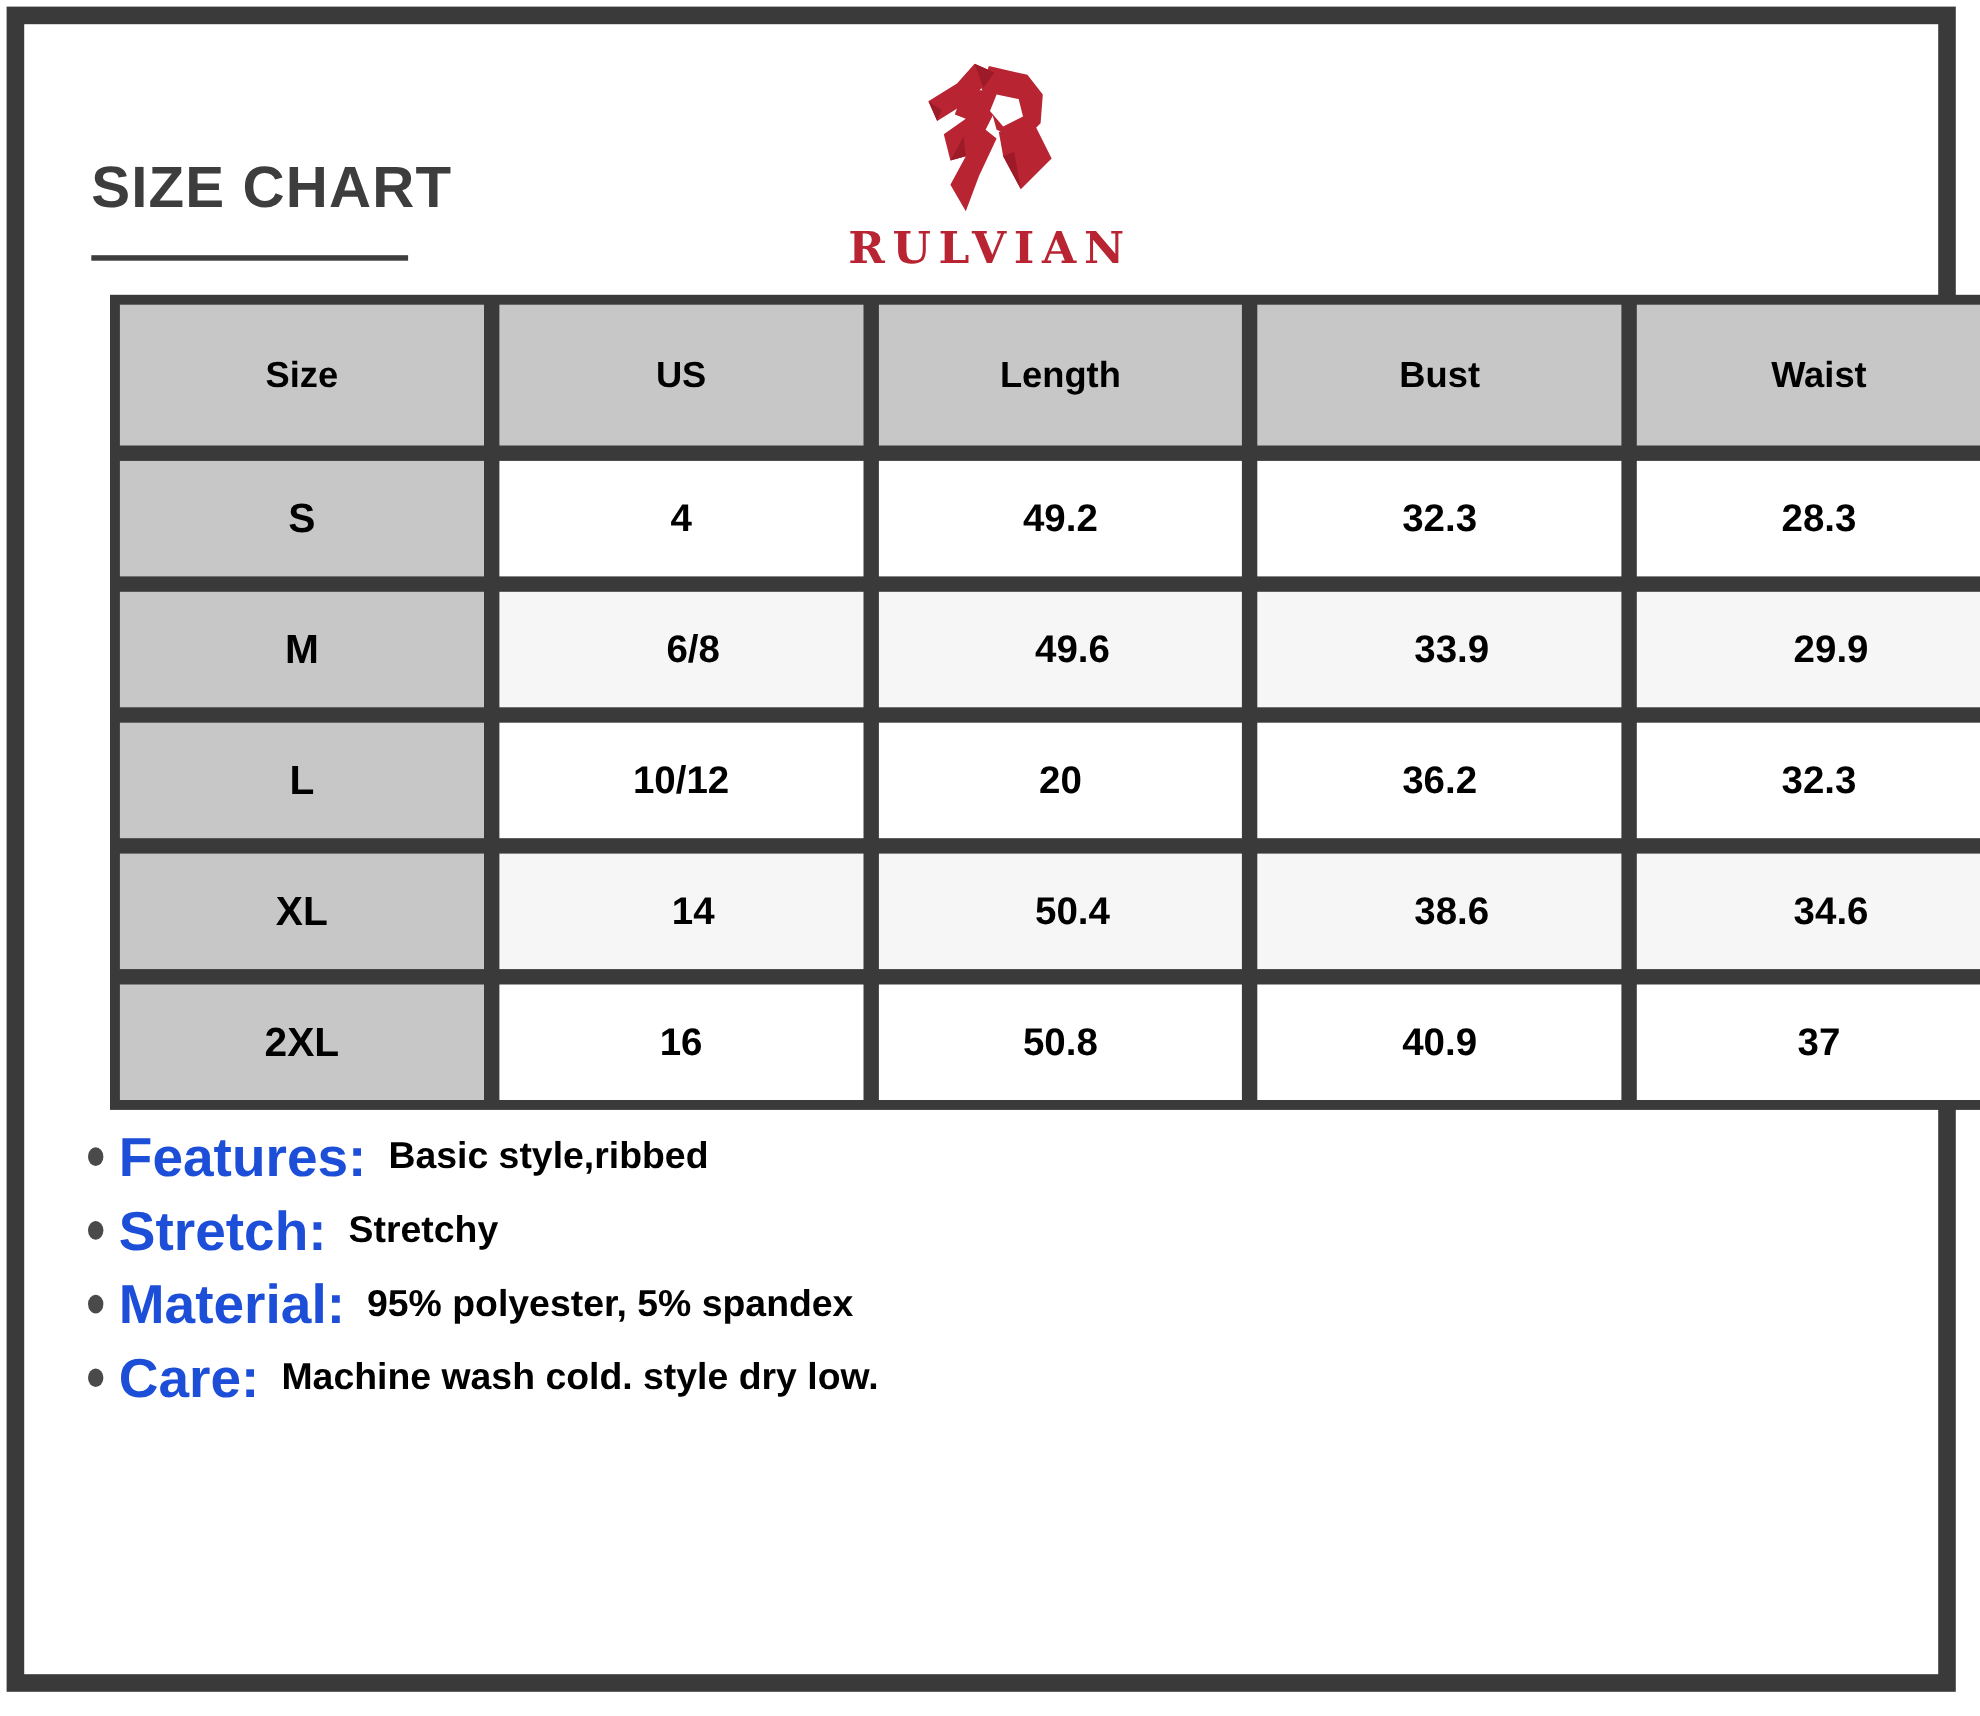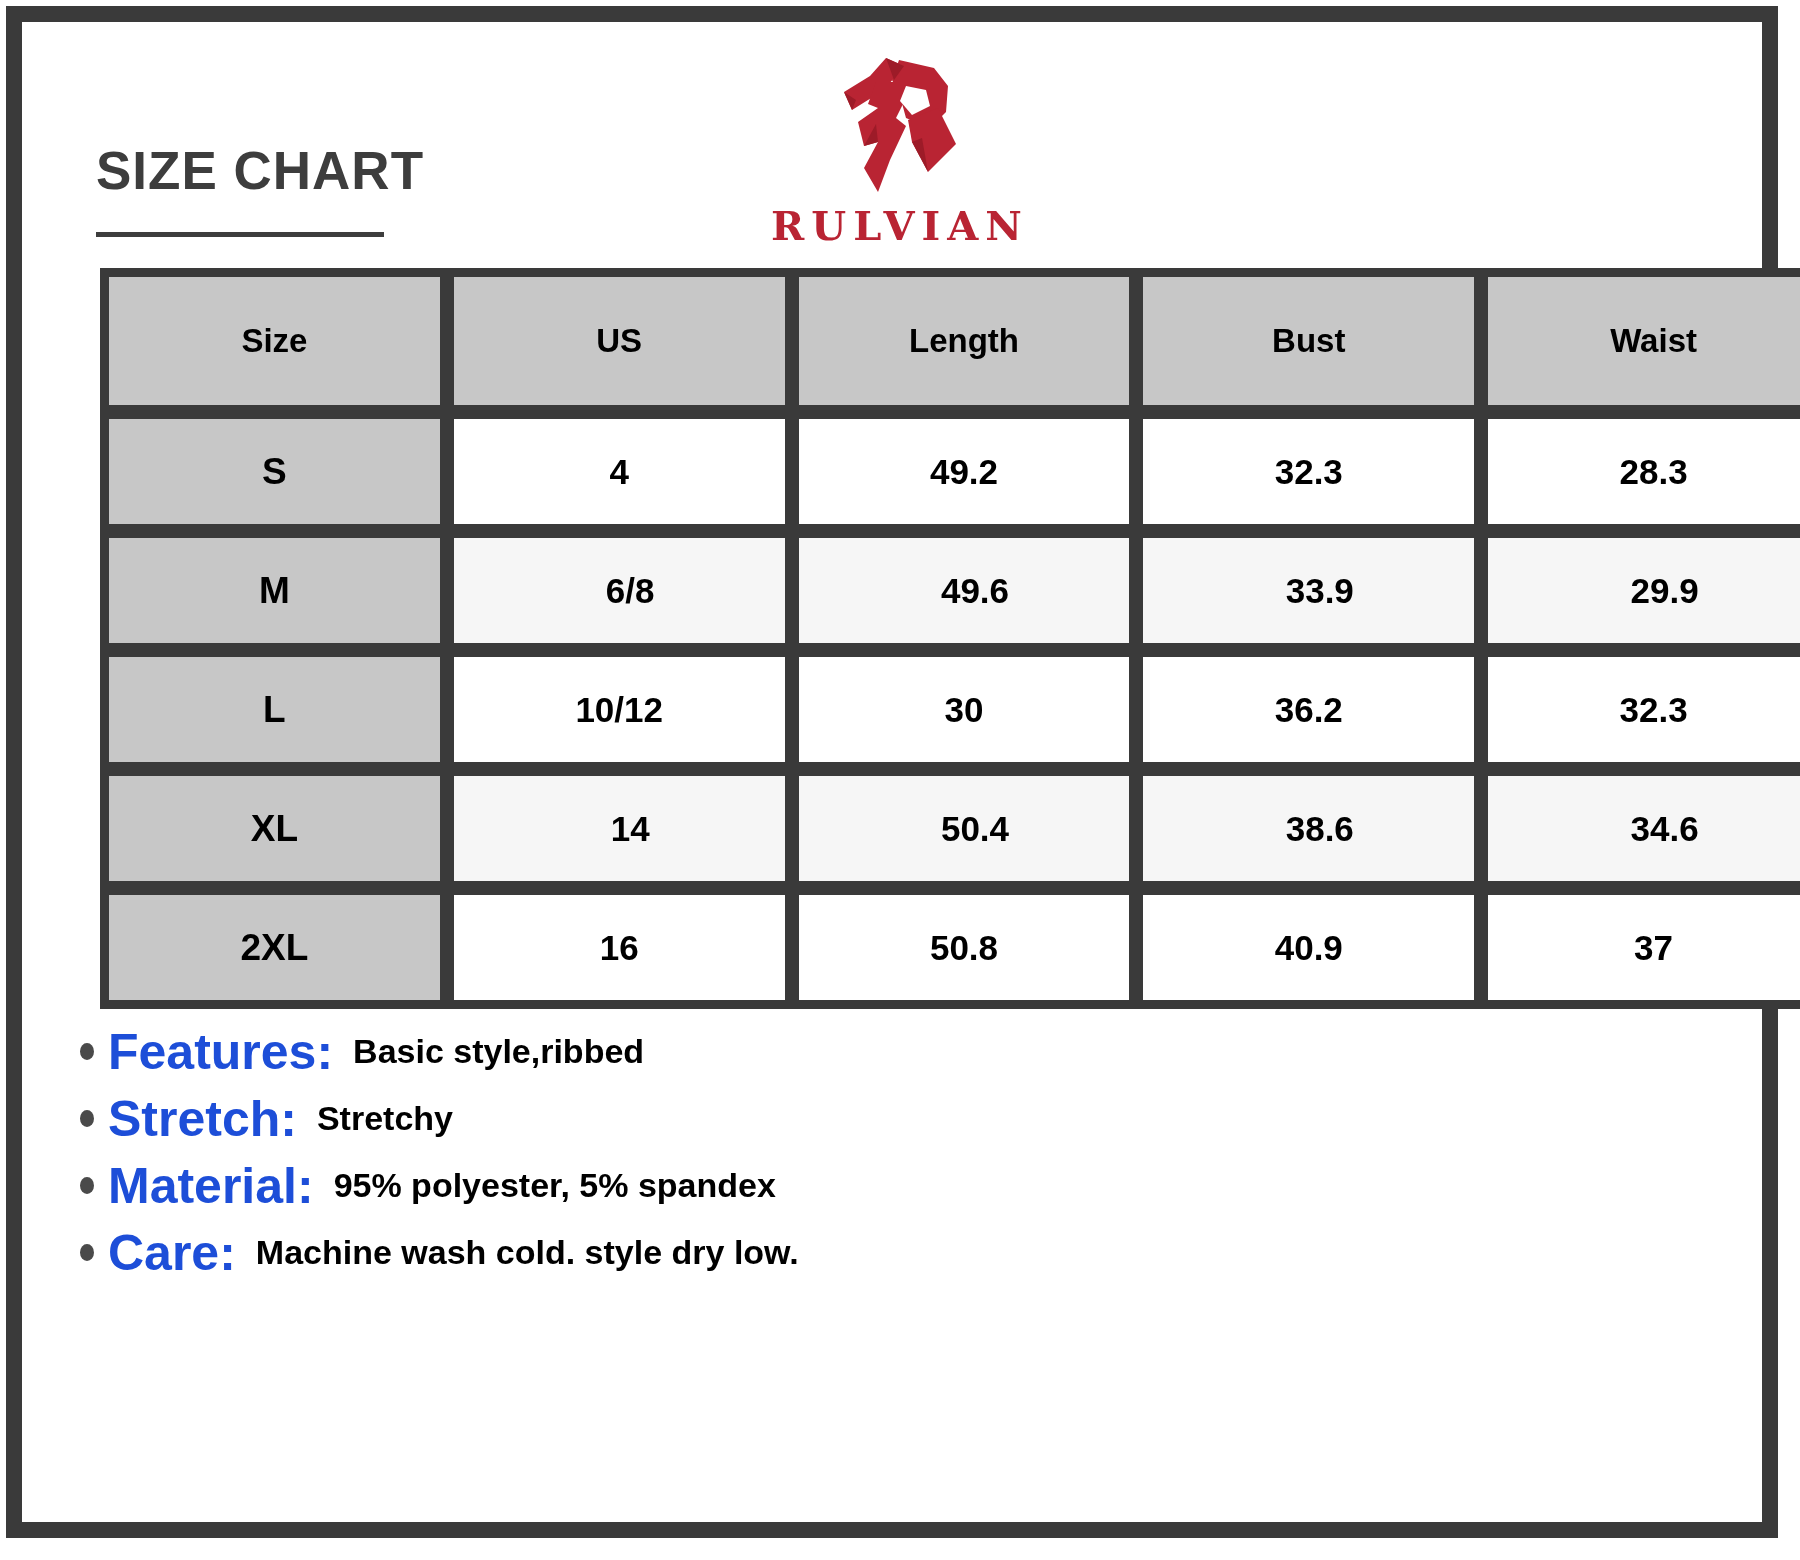--- a/index.html
+++ b/index.html
@@ -5,21 +5,21 @@
   html,body{margin:0;padding:0;background:#fff;}
   #page{
     position:relative;width:1800px;height:1560px;background:#ffffff;
     font-family:"Liberation Sans",sans-serif;overflow:hidden;
   }
   .outer-frame{
     position:absolute;left:6px;top:6px;width:1772px;height:1532px;
     border:16px solid #3a3a3a;box-sizing:border-box;pointer-events:none;
   }
   
-  .title-block{position:absolute;left:96px;top:140px;text-align:center;}
+  .title-block{position:absolute;left:83px;top:140px;text-align:center;}
   .page-title{
     font-size:53px;font-weight:bold;color:#3d3d3d;letter-spacing:1px;margin:0;
   }
   .title-underline{width:288px;height:5px;background:#3d3d3d;margin-top:31px;}
   
   .brand{position:absolute;left:0;top:52px;width:1800px;
     display:flex;flex-direction:column;align-items:center;}
   .brand-mark{width:116px;height:148px;}
   .brand-name{
     font-family:"DejaVu Serif",serif;font-weight:bold;font-size:40px;
@@ -97,21 +97,21 @@
     <div class="cell val">28.3</div>
 
     <div class="cell rowlabel">M</div>
     <div class="cell val alt">6/8</div>
     <div class="cell val alt">49.6</div>
     <div class="cell val alt">33.9</div>
     <div class="cell val alt">29.9</div>
 
     <div class="cell rowlabel">L</div>
     <div class="cell val">10/12</div>
-    <div class="cell val">30</div>
+    <div class="cell val">20</div>
     <div class="cell val">36.2</div>
     <div class="cell val">32.3</div>
 
     <div class="cell rowlabel">XL</div>
     <div class="cell val alt">14</div>
     <div class="cell val alt">50.4</div>
     <div class="cell val alt">38.6</div>
     <div class="cell val alt">34.6</div>
 
     <div class="cell rowlabel">2XL</div>

